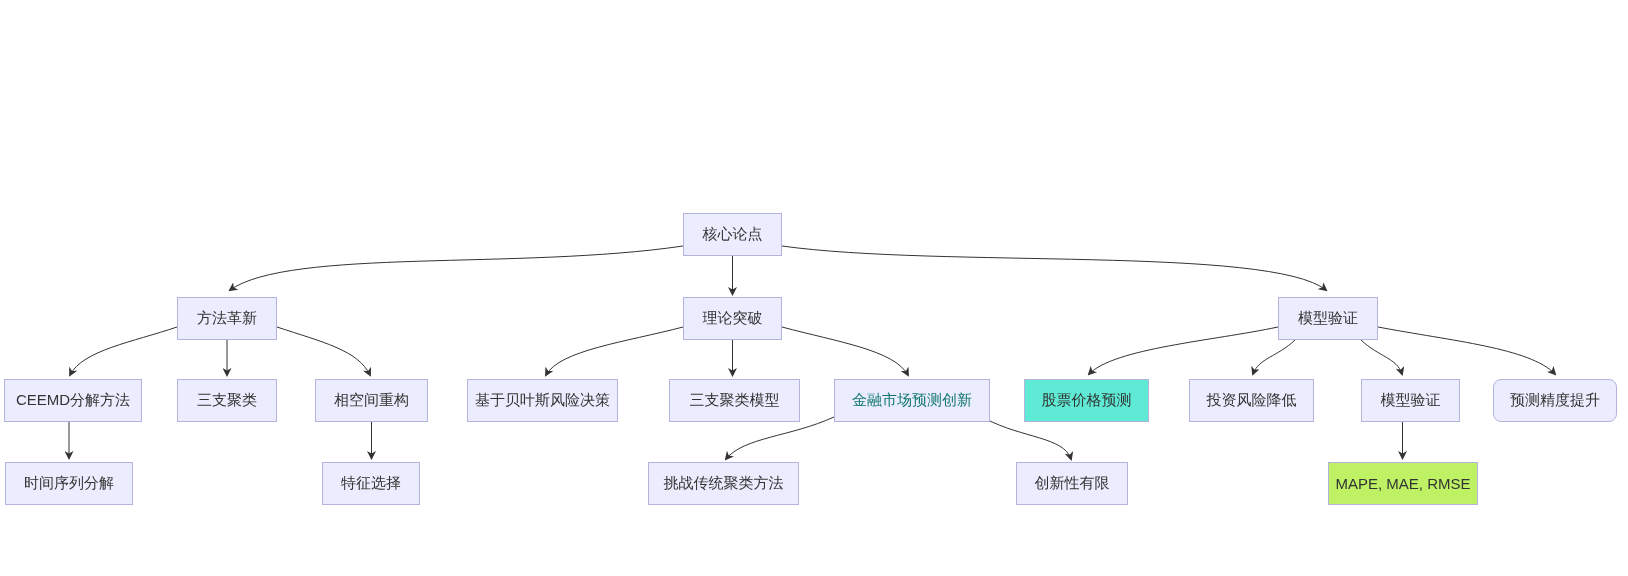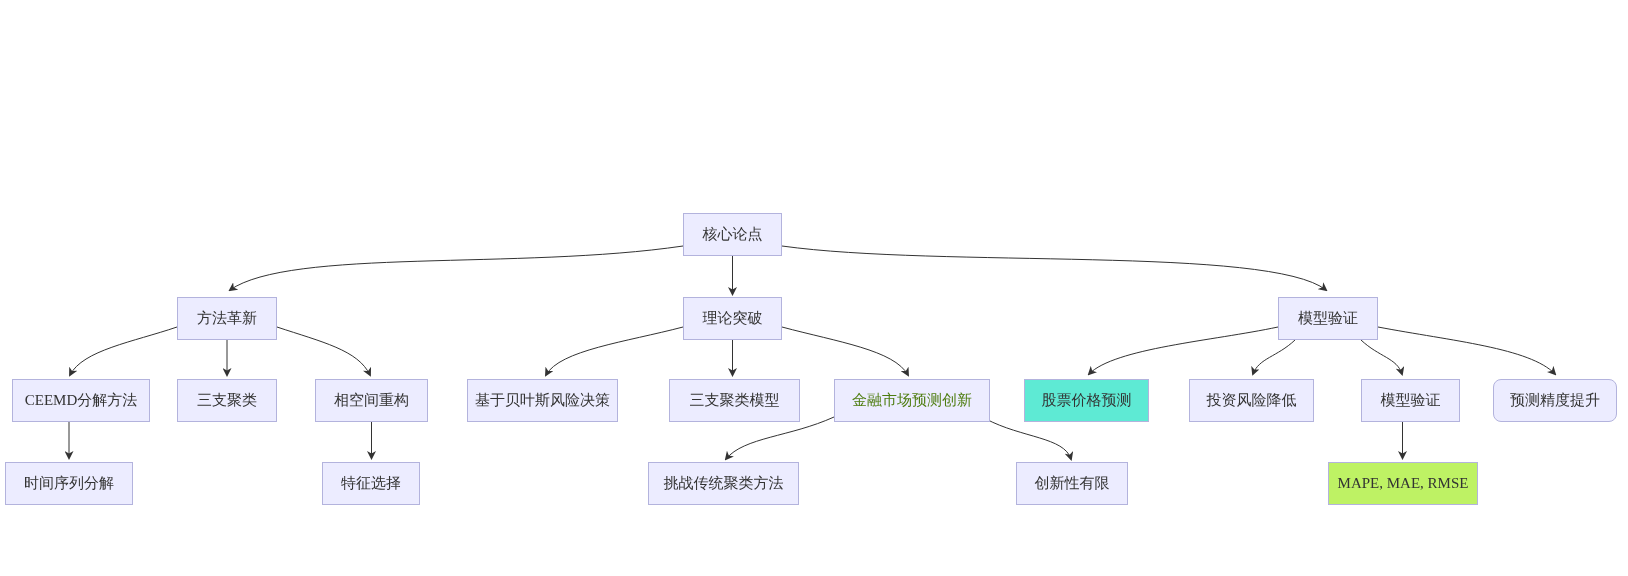--- a/index.html
+++ b/index.html
@@ -27,21 +27,20 @@
     box-sizing: border-box;
     background: #ECECFF;
     border: 1px solid #b3b3dd;
     color: #333333;
     display: flex;
     align-items: center;
     justify-content: center;
     font-size: 15px;
     white-space: nowrap;
     text-align: left;
-    font-family: Liberation Serif, serif;
   }
   .node span {
     padding: 0 4px;
   }
 </style>
 </head>
 <body>
 
 <div class="canvas">
   <svg class="edge-layer" viewBox="0 0 1628 576" xmlns="http://www.w3.org/2000/svg">
@@ -77,36 +76,36 @@
       </div>
       <div class="node" style="left: 177px; top: 297px; width: 100px; height: 43px; background: rgb(236, 236, 255); border-color: rgb(179, 179, 221); color: rgb(51, 51, 51);">
         <span>方法革新</span>
       </div>
       <div class="node" style="left: 683px; top: 297px; width: 99px; height: 43px; background: rgb(236, 236, 255); border-color: rgb(179, 179, 221); color: rgb(51, 51, 51);">
         <span>理论突破</span>
       </div>
       <div class="node" style="left: 1278px; top: 297px; width: 100px; height: 43px; background: rgb(236, 236, 255); border-color: rgb(179, 179, 221); color: rgb(51, 51, 51);">
         <span>模型验证</span>
       </div>
-      <div class="node" style="left: 12px; top: 379px; width: 138px; height: 43px; background: rgb(236, 236, 255); border-color: rgb(179, 179, 221); color: rgb(51, 51, 51);">
+      <div class="node" style="left: 4px; top: 379px; width: 138px; height: 43px; background: rgb(236, 236, 255); border-color: rgb(179, 179, 221); color: rgb(51, 51, 51);">
         <span>CEEMD分解方法</span>
       </div>
       <div class="node" style="left: 177px; top: 379px; width: 100px; height: 43px; background: rgb(236, 236, 255); border-color: rgb(179, 179, 221); color: rgb(51, 51, 51);">
         <span>三支聚类</span>
       </div>
       <div class="node" style="left: 315px; top: 379px; width: 113px; height: 43px; background: rgb(236, 236, 255); border-color: rgb(179, 179, 221); color: rgb(51, 51, 51);">
         <span>相空间重构</span>
       </div>
       <div class="node" style="left: 467px; top: 379px; width: 151px; height: 43px; background: rgb(236, 236, 255); border-color: rgb(179, 179, 221); color: rgb(51, 51, 51);">
         <span>基于贝叶斯风险决策</span>
       </div>
       <div class="node" style="left: 669px; top: 379px; width: 131px; height: 43px; background: rgb(236, 236, 255); border-color: rgb(179, 179, 221); color: rgb(51, 51, 51);">
         <span>三支聚类模型</span>
       </div>
-      <div class="node" style="left: 834px; top: 379px; width: 156px; height: 43px; background: rgb(236, 236, 255); border-color: rgb(179, 179, 221); color: #4d7c0f;">
+      <div class="node" style="left: 834px; top: 379px; width: 156px; height: 43px; background: rgb(236, 236, 255); border-color: rgb(179, 179, 221); color: #0f766e;">
         <span>金融市场预测创新</span>
       </div>
       <div class="node" style="left: 1024px; top: 379px; width: 125px; height: 43px; background: #5eead4; border-color: rgb(179, 179, 221); color: rgb(51, 51, 51);">
         <span>股票价格预测</span>
       </div>
       <div class="node" style="left: 1189px; top: 379px; width: 125px; height: 43px; background: rgb(236, 236, 255); border-color: rgb(179, 179, 221); color: rgb(51, 51, 51);">
         <span>投资风险降低</span>
       </div>
       <div class="node" style="left: 1361px; top: 379px; width: 99px; height: 43px; background: rgb(236, 236, 255); border-color: rgb(179, 179, 221); color: rgb(51, 51, 51);">
         <span>模型验证</span>

